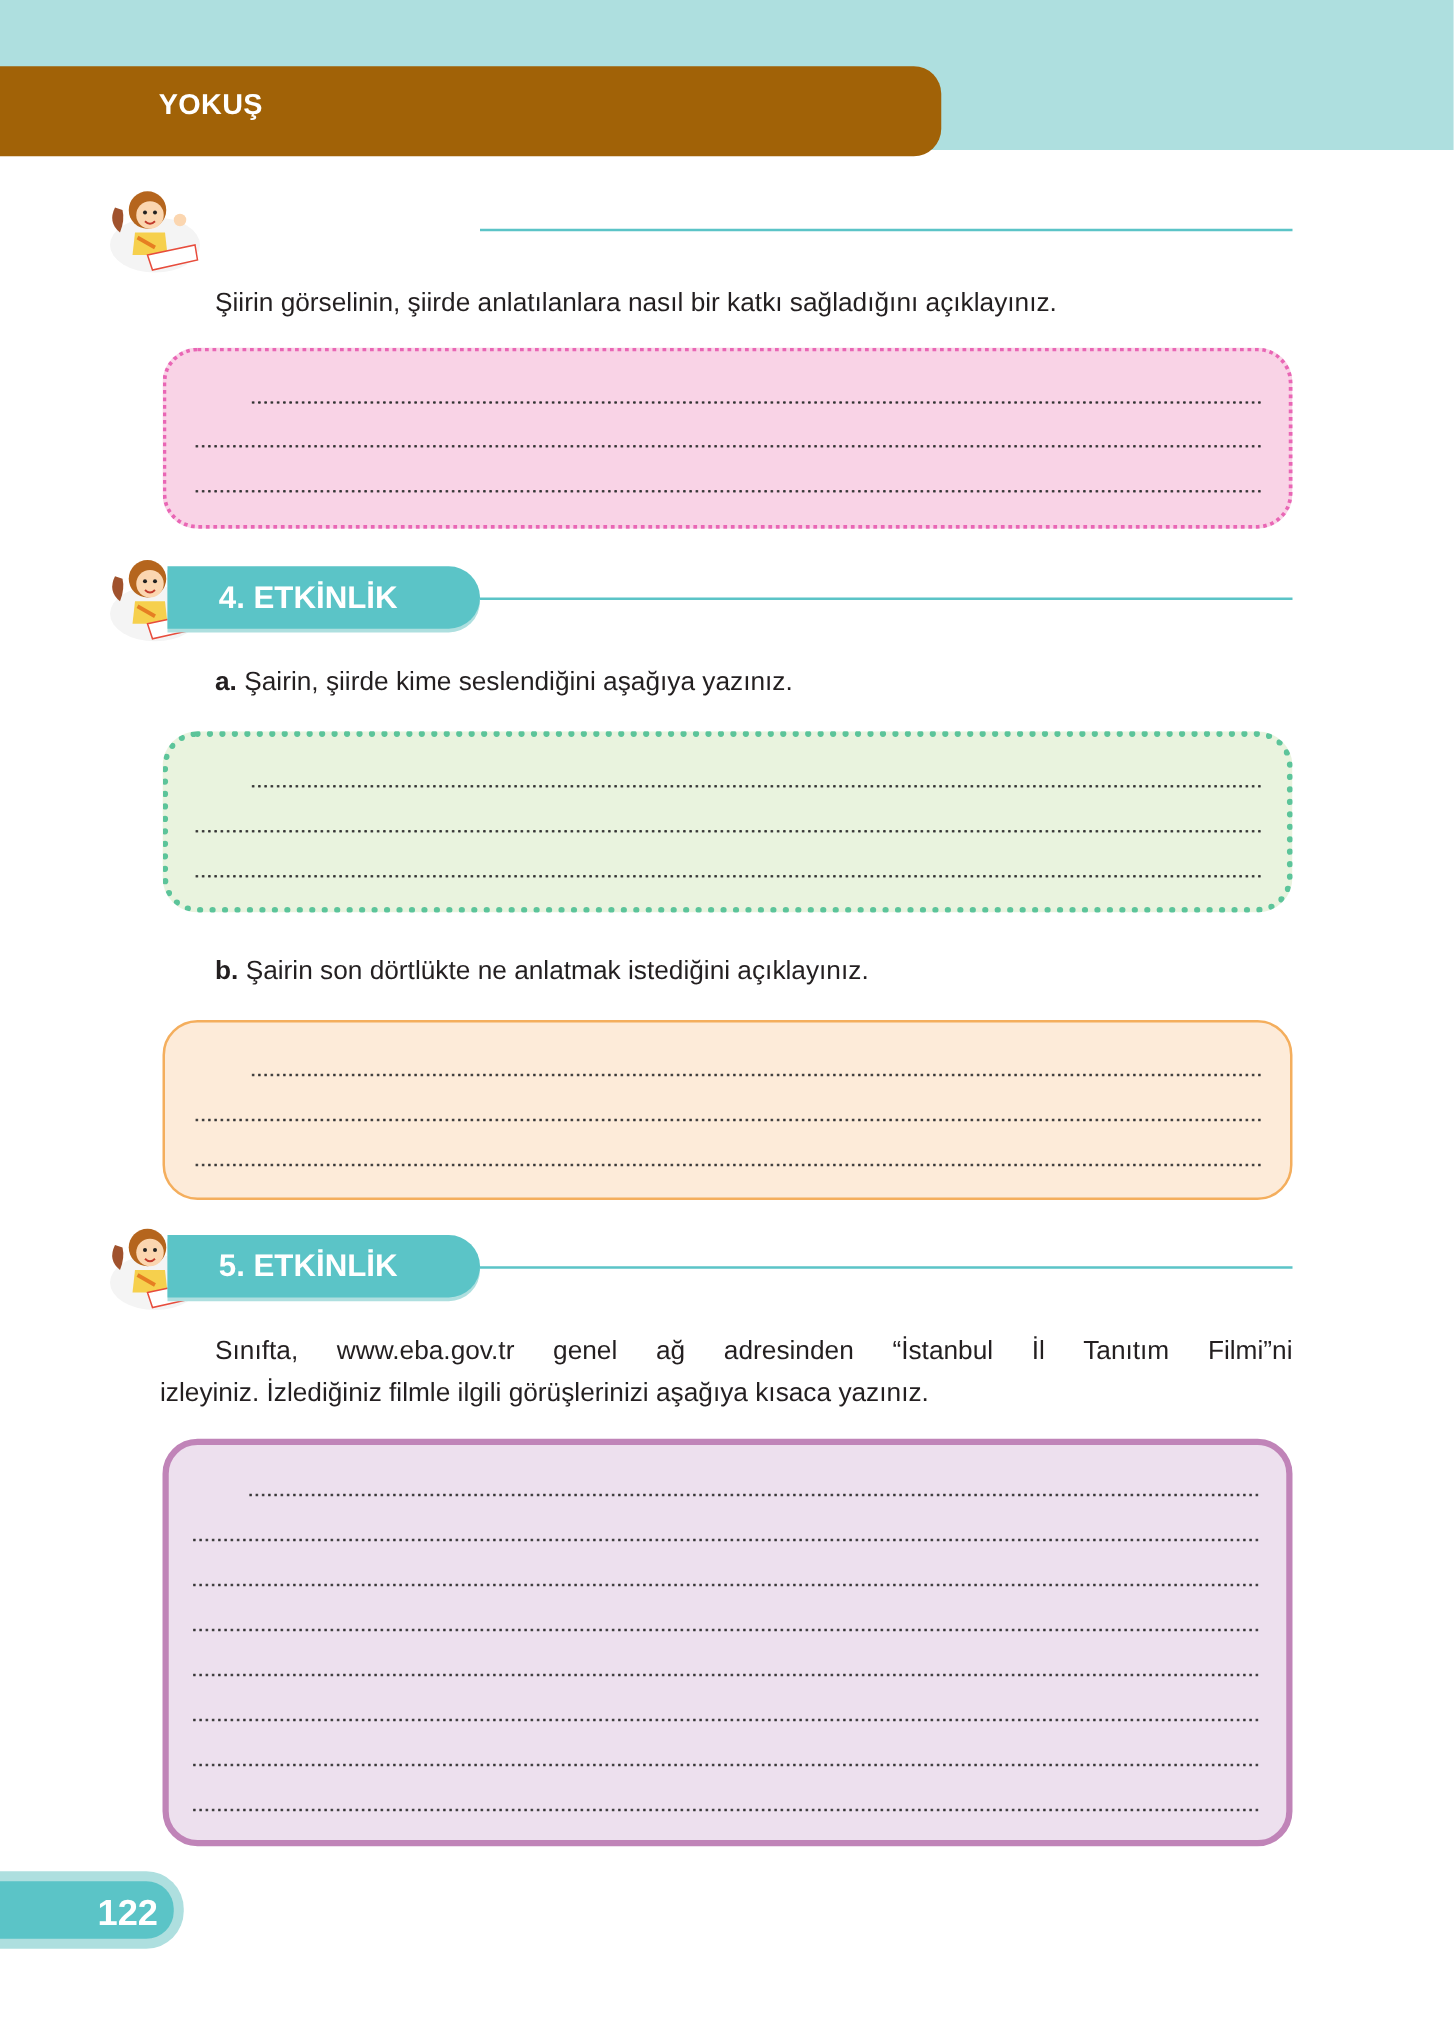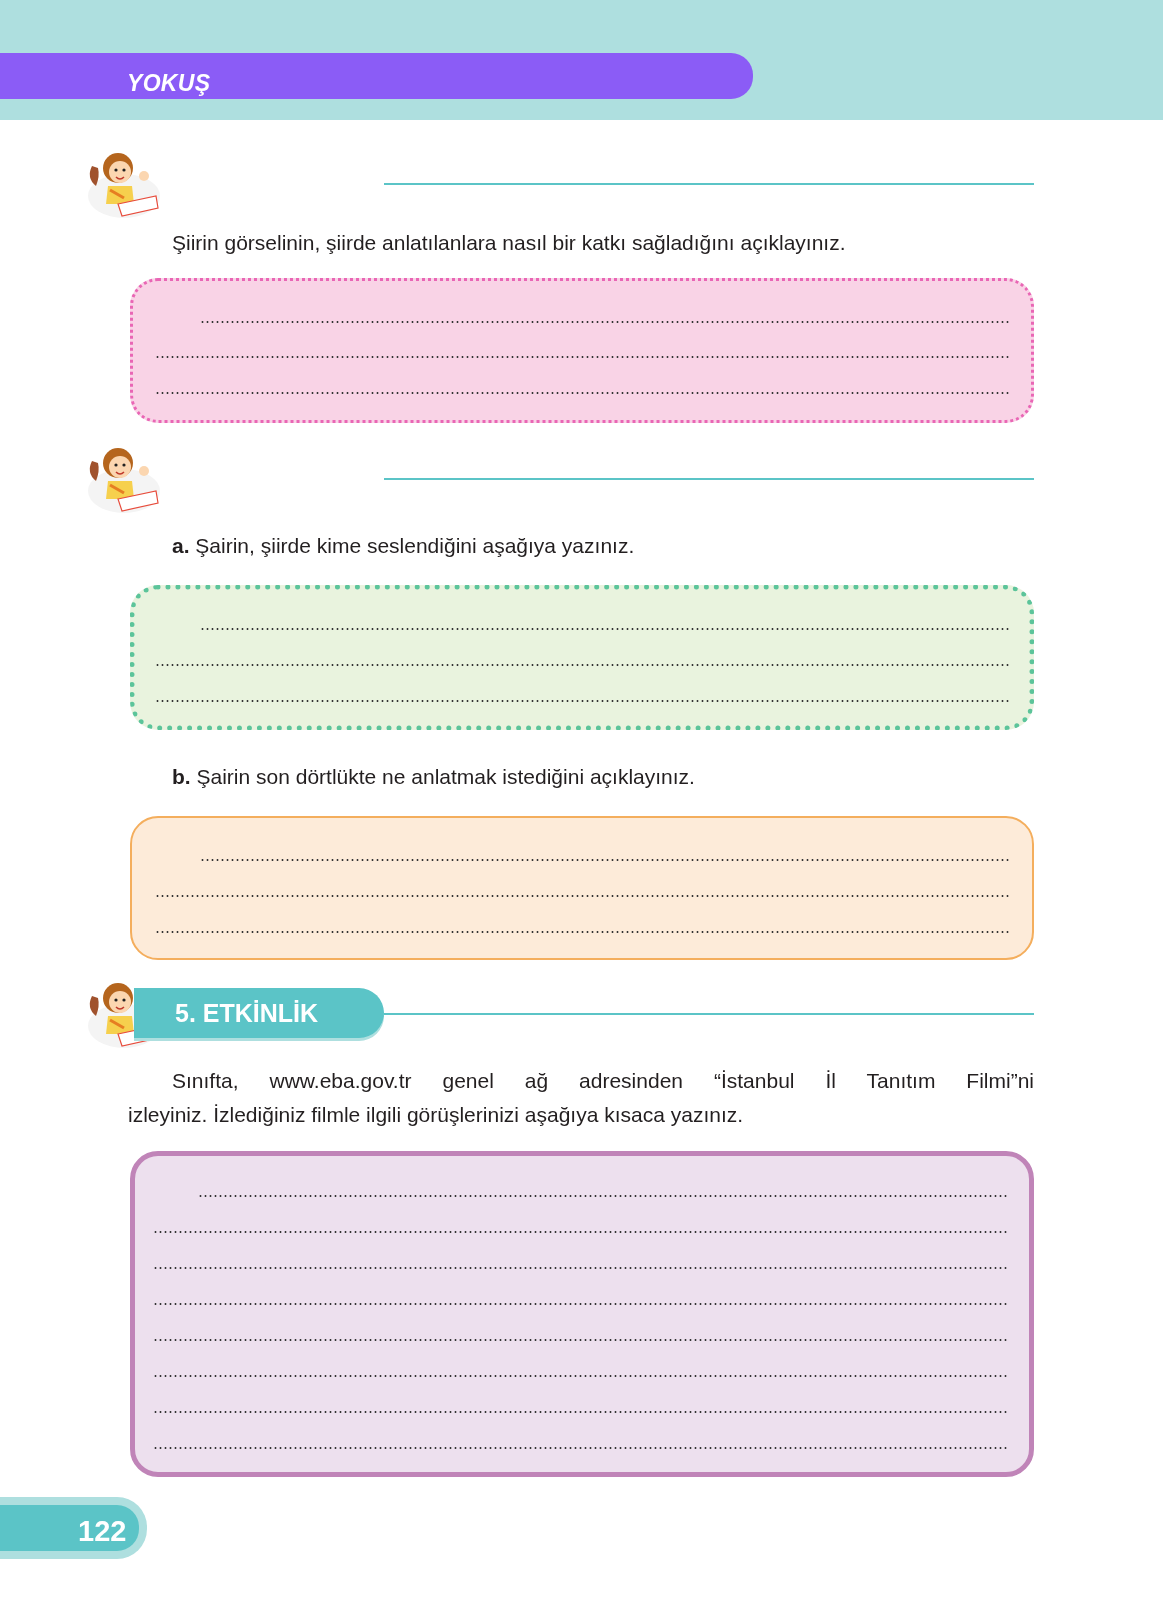--- a/index.html
+++ b/index.html
@@ -1,20 +1,20 @@
 <!DOCTYPE html>
 <html><head>
 <meta charset="utf-8">
 <style>
   * { box-sizing: border-box; margin: 0; padding: 0; }
   html, body { width: 1163px; height: 1616px; background: #ffffff; overflow: hidden; }
   body { position: relative; font-family: "Liberation Sans", "DejaVu Sans", sans-serif; color: #231f20; }
 
   .top-band { position: absolute; left: 0; top: 0; width: 1163px; height: 120px; background: #aedfdf; }
-  .title-tab { position: absolute; left: 0; top: 53px; width: 753px; height: 46px; background: #8b5cf6; border-radius: 0 22px 22px 0; font-style: italic; }
+  .title-tab { position: absolute; left: 0; top: 53px; width: 753px; height: 72px; background: #a16207; border-radius: 0 22px 22px 0; }
   .title-tab span { position: absolute; left: 127px; top: 17px; color: #fff; font-weight: bold; font-size: 23px; letter-spacing: 0.3px; }
   .top-band-bottom { position: absolute; left: 0; top: 113px; width: 753px; height: 7px; background: #aedfdf; }
 
   .act-header { position: absolute; left: 84px; width: 950px; height: 80px; }
   .act-pill { position: absolute; left: 50px; top: 12px; width: 250px; height: 50px; background: #5bc4c7; border-radius: 0 25px 25px 0; box-shadow: 0 3px 0 #aedfdf; }
   .act-pill span { position: absolute; left: 41px; top: 11px; color: #fff; font-weight: bold; font-size: 25px; }
   .act-line { position: absolute; left: 300px; top: 37px; width: 650px; height: 2px; background: #5bc4c7; }
   .mascot { position: absolute; left: 0; top: 0; width: 80px; height: 75px; }
 
   .instruction { position: absolute; font-size: 21px; line-height: 33px; color: #231f20; }
@@ -72,20 +72,23 @@
     <circle cx="34" cy="22" r="15" fill="#b5651d"></circle>
     <circle cx="36" cy="26" r="11" fill="#fbd6b0"></circle>
     <circle cx="32" cy="24" r="1.6" fill="#222"></circle>
       <circle cx="40" cy="24" r="1.6" fill="#222"></circle>
     <path d="M32 31 Q36 35 40 31" stroke="#c0392b" stroke-width="1.5" fill="none"></path>
     <path d="M24 40 L48 40 L50 58 L22 58 Z" fill="#f6d04d"></path>
     <path d="M26 44 L40 52" stroke="#e67e22" stroke-width="3"></path>
     <path d="M34 58 L72 50 L74 62 L38 70 Z" fill="#ffffff" stroke="#e74c3c" stroke-width="1.2"></path>
     <circle cx="60" cy="30" r="5" fill="#fbd6b0"></circle>
   </svg>
+  <div class="act-pill">
+    <span>4. ETKİNLİK</span>
+  </div>
   <div class="act-line"></div>
 </div>
 <div class="instruction" style="left:172px; top:529px;">
   <b>a.</b>
   <span>Şairin, şiirde kime seslendiğini aşağıya yazınız.</span>
 </div>
 
 <div class="answer-box box-green">
   <div class="dot-line" style="left:65px; top:38px; width:810px;"></div>
   <div class="dot-line" style="left:20px; top:74px; width:855px;"></div>

